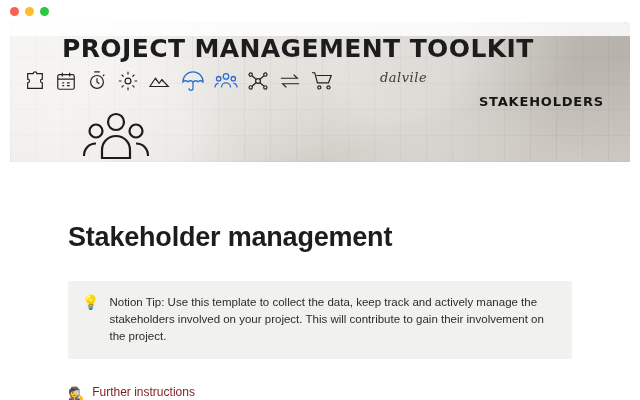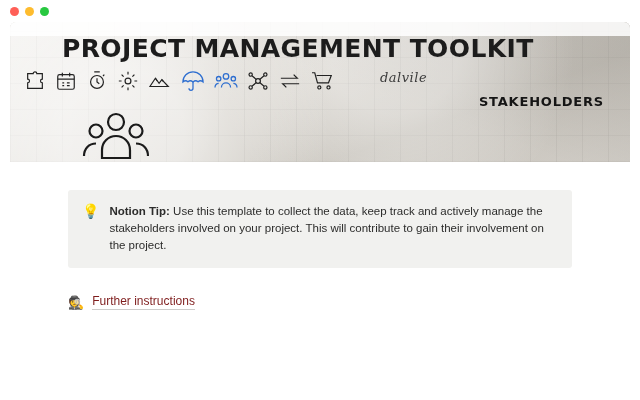--- a/index.html
+++ b/index.html
@@ -159,21 +159,21 @@
   .callout-icon {
     font-size: 14px;
     line-height: 17px;
     flex: 0 0 auto;
   }
   .callout-text {
     font-size: 11.5px;
     line-height: 17px;
     color: #2c2c2b;
   }
-  .callout-text b { font-weight: bold; }
+  .callout-text b { font-weight: normal; }
 
   .further {
     margin-top: 26px;
     display: flex;
     align-items: center;
     gap: 8px;
   }
   .further-icon { font-size: 13px; line-height: 1; }
   .further-link {
     font-size: 12px;
@@ -285,20 +285,21 @@
           <circle cx="14" cy="25" r="6.5"></circle>
           <path d="M2 50c0-7.5 5-12.5 12-12.5"></path>
           <circle cx="54" cy="25" r="6.5"></circle>
           <path d="M66 50c0-7.5-5-12.5-12-12.5"></path>
           <path d="M20 44v8h28v-8"></path>
         </svg>
       </div>
     </div>
 
     <div class="content">
+      <h1 class="page-title">Stakeholder management</h1>
 
       <div class="callout">
         <span class="callout-icon">💡</span>
         <div class="callout-text">
           <b>Notion Tip:</b><span> Use this template to collect the data, keep track and actively manage the stakeholders involved on your project. This will contribute to gain their involvement on the project.</span>
         </div>
       </div>
 
       <div class="further">
         <span class="further-icon">🕵</span>

